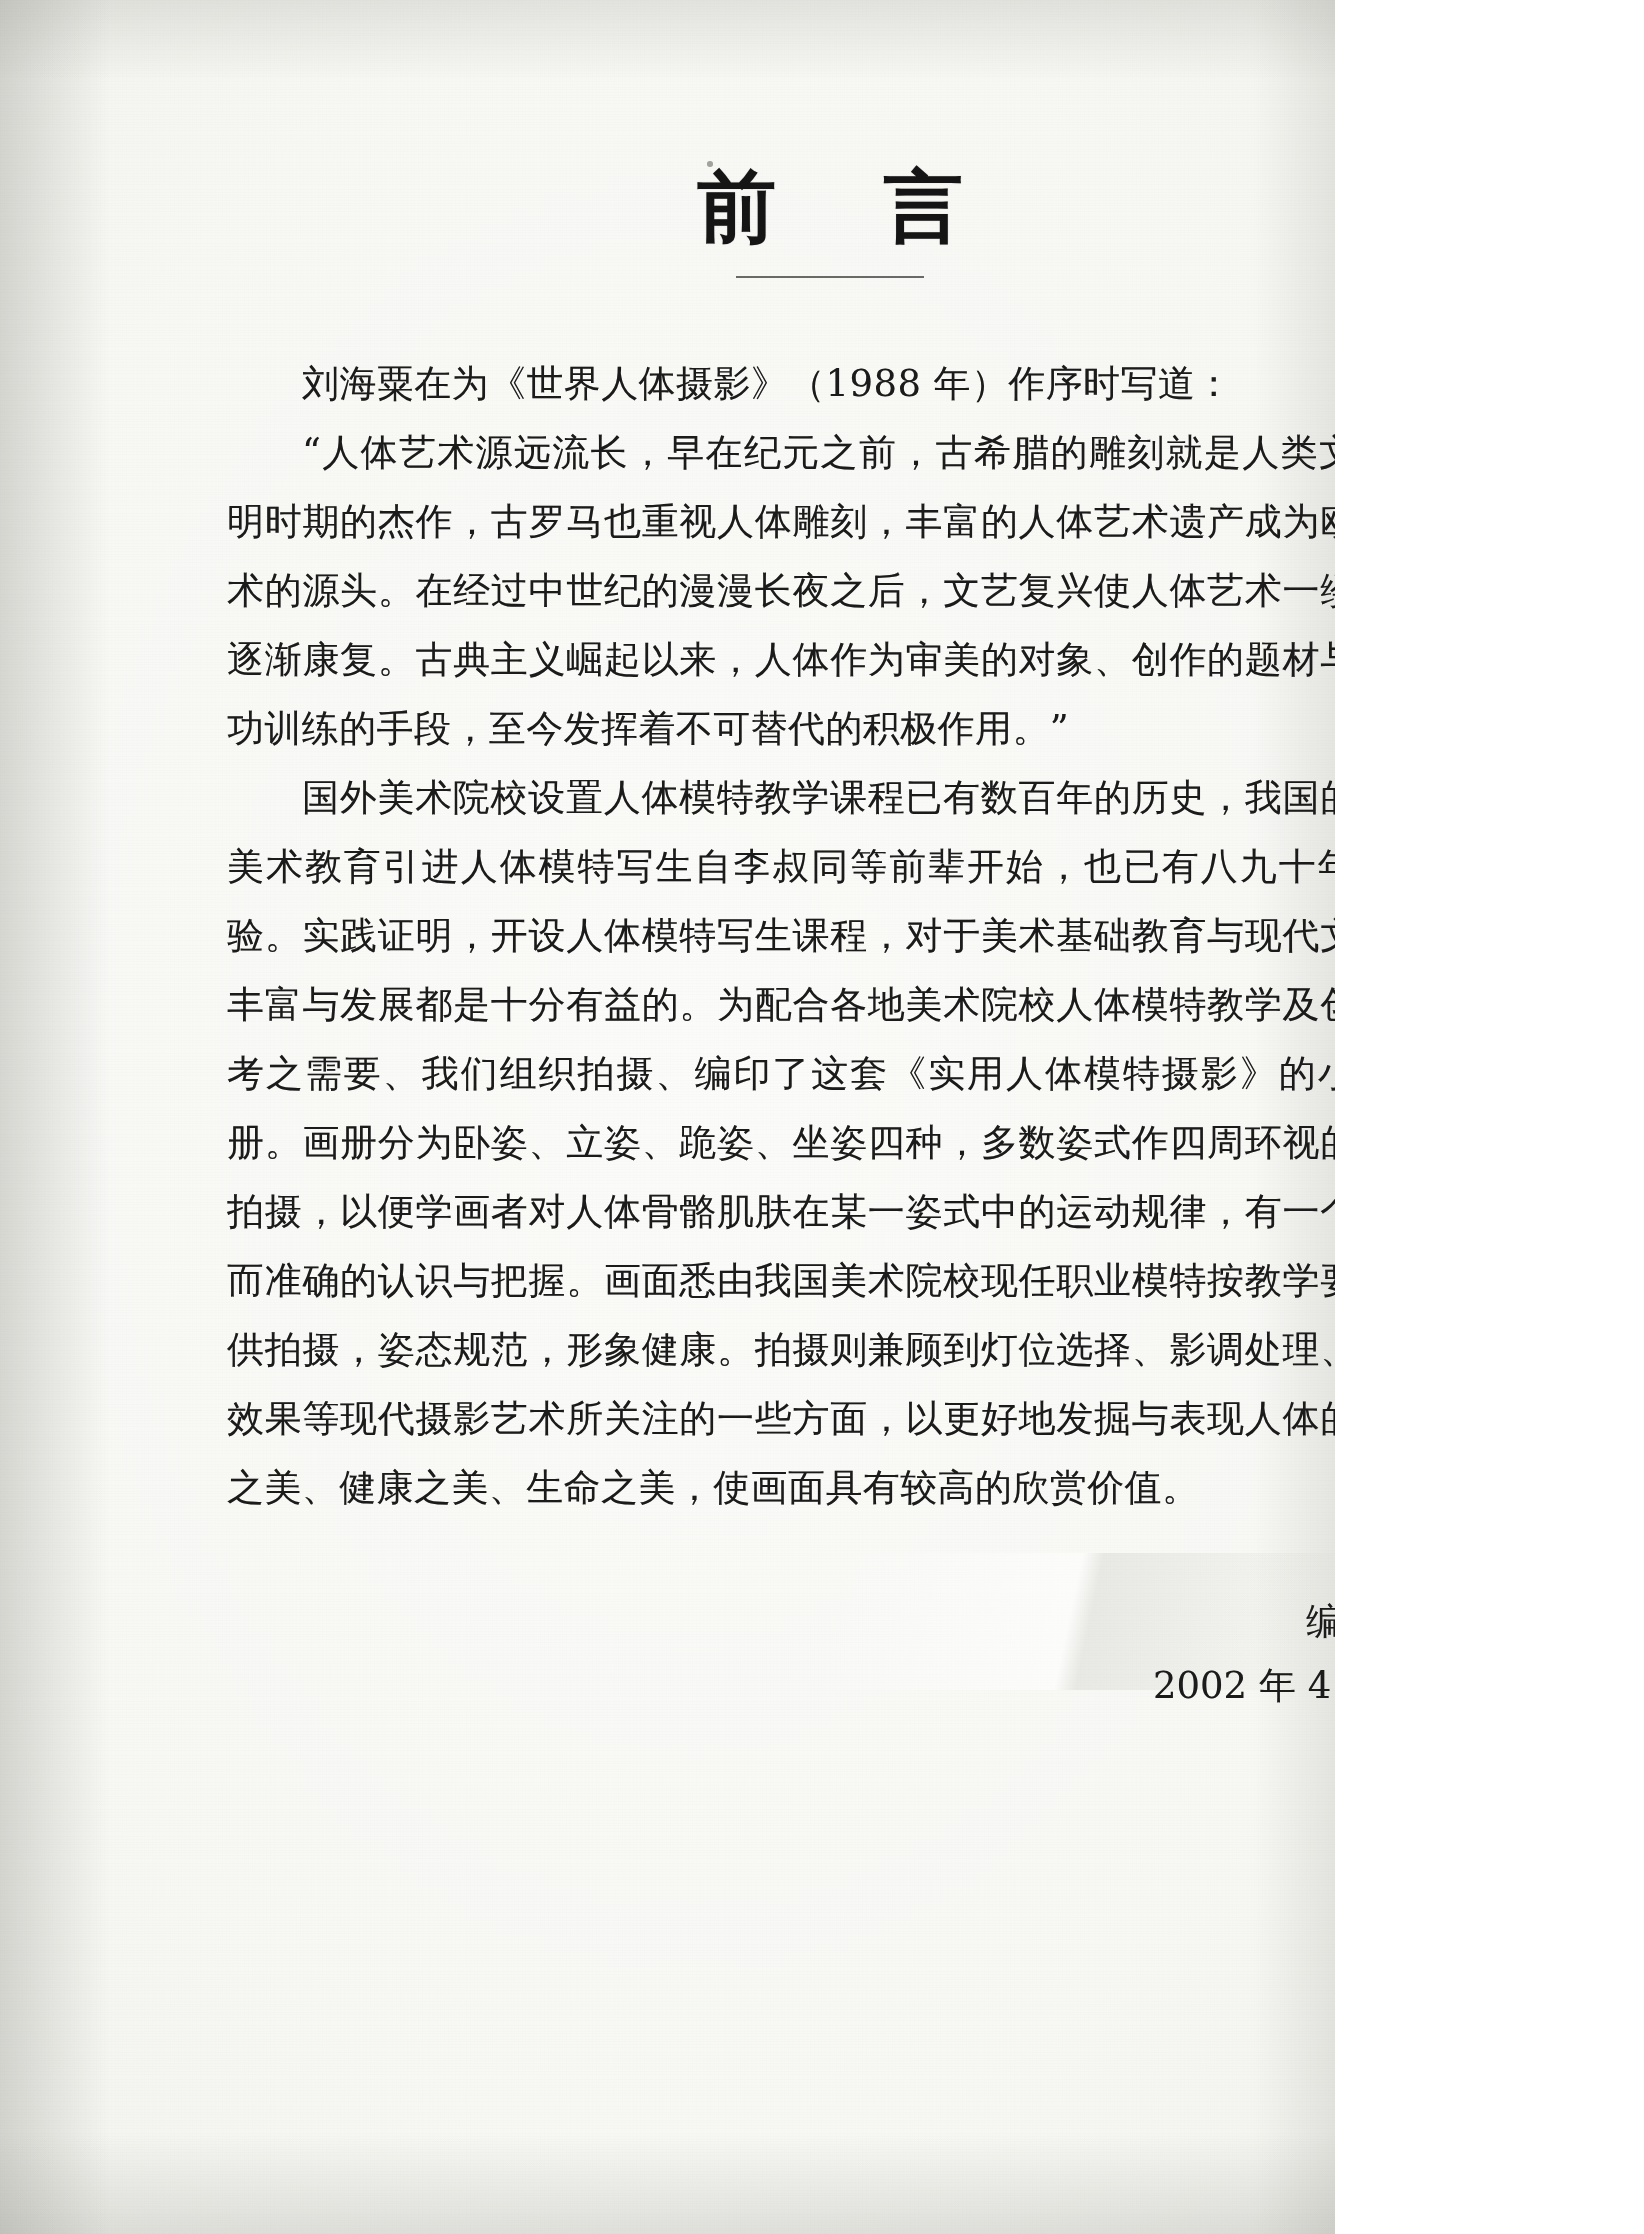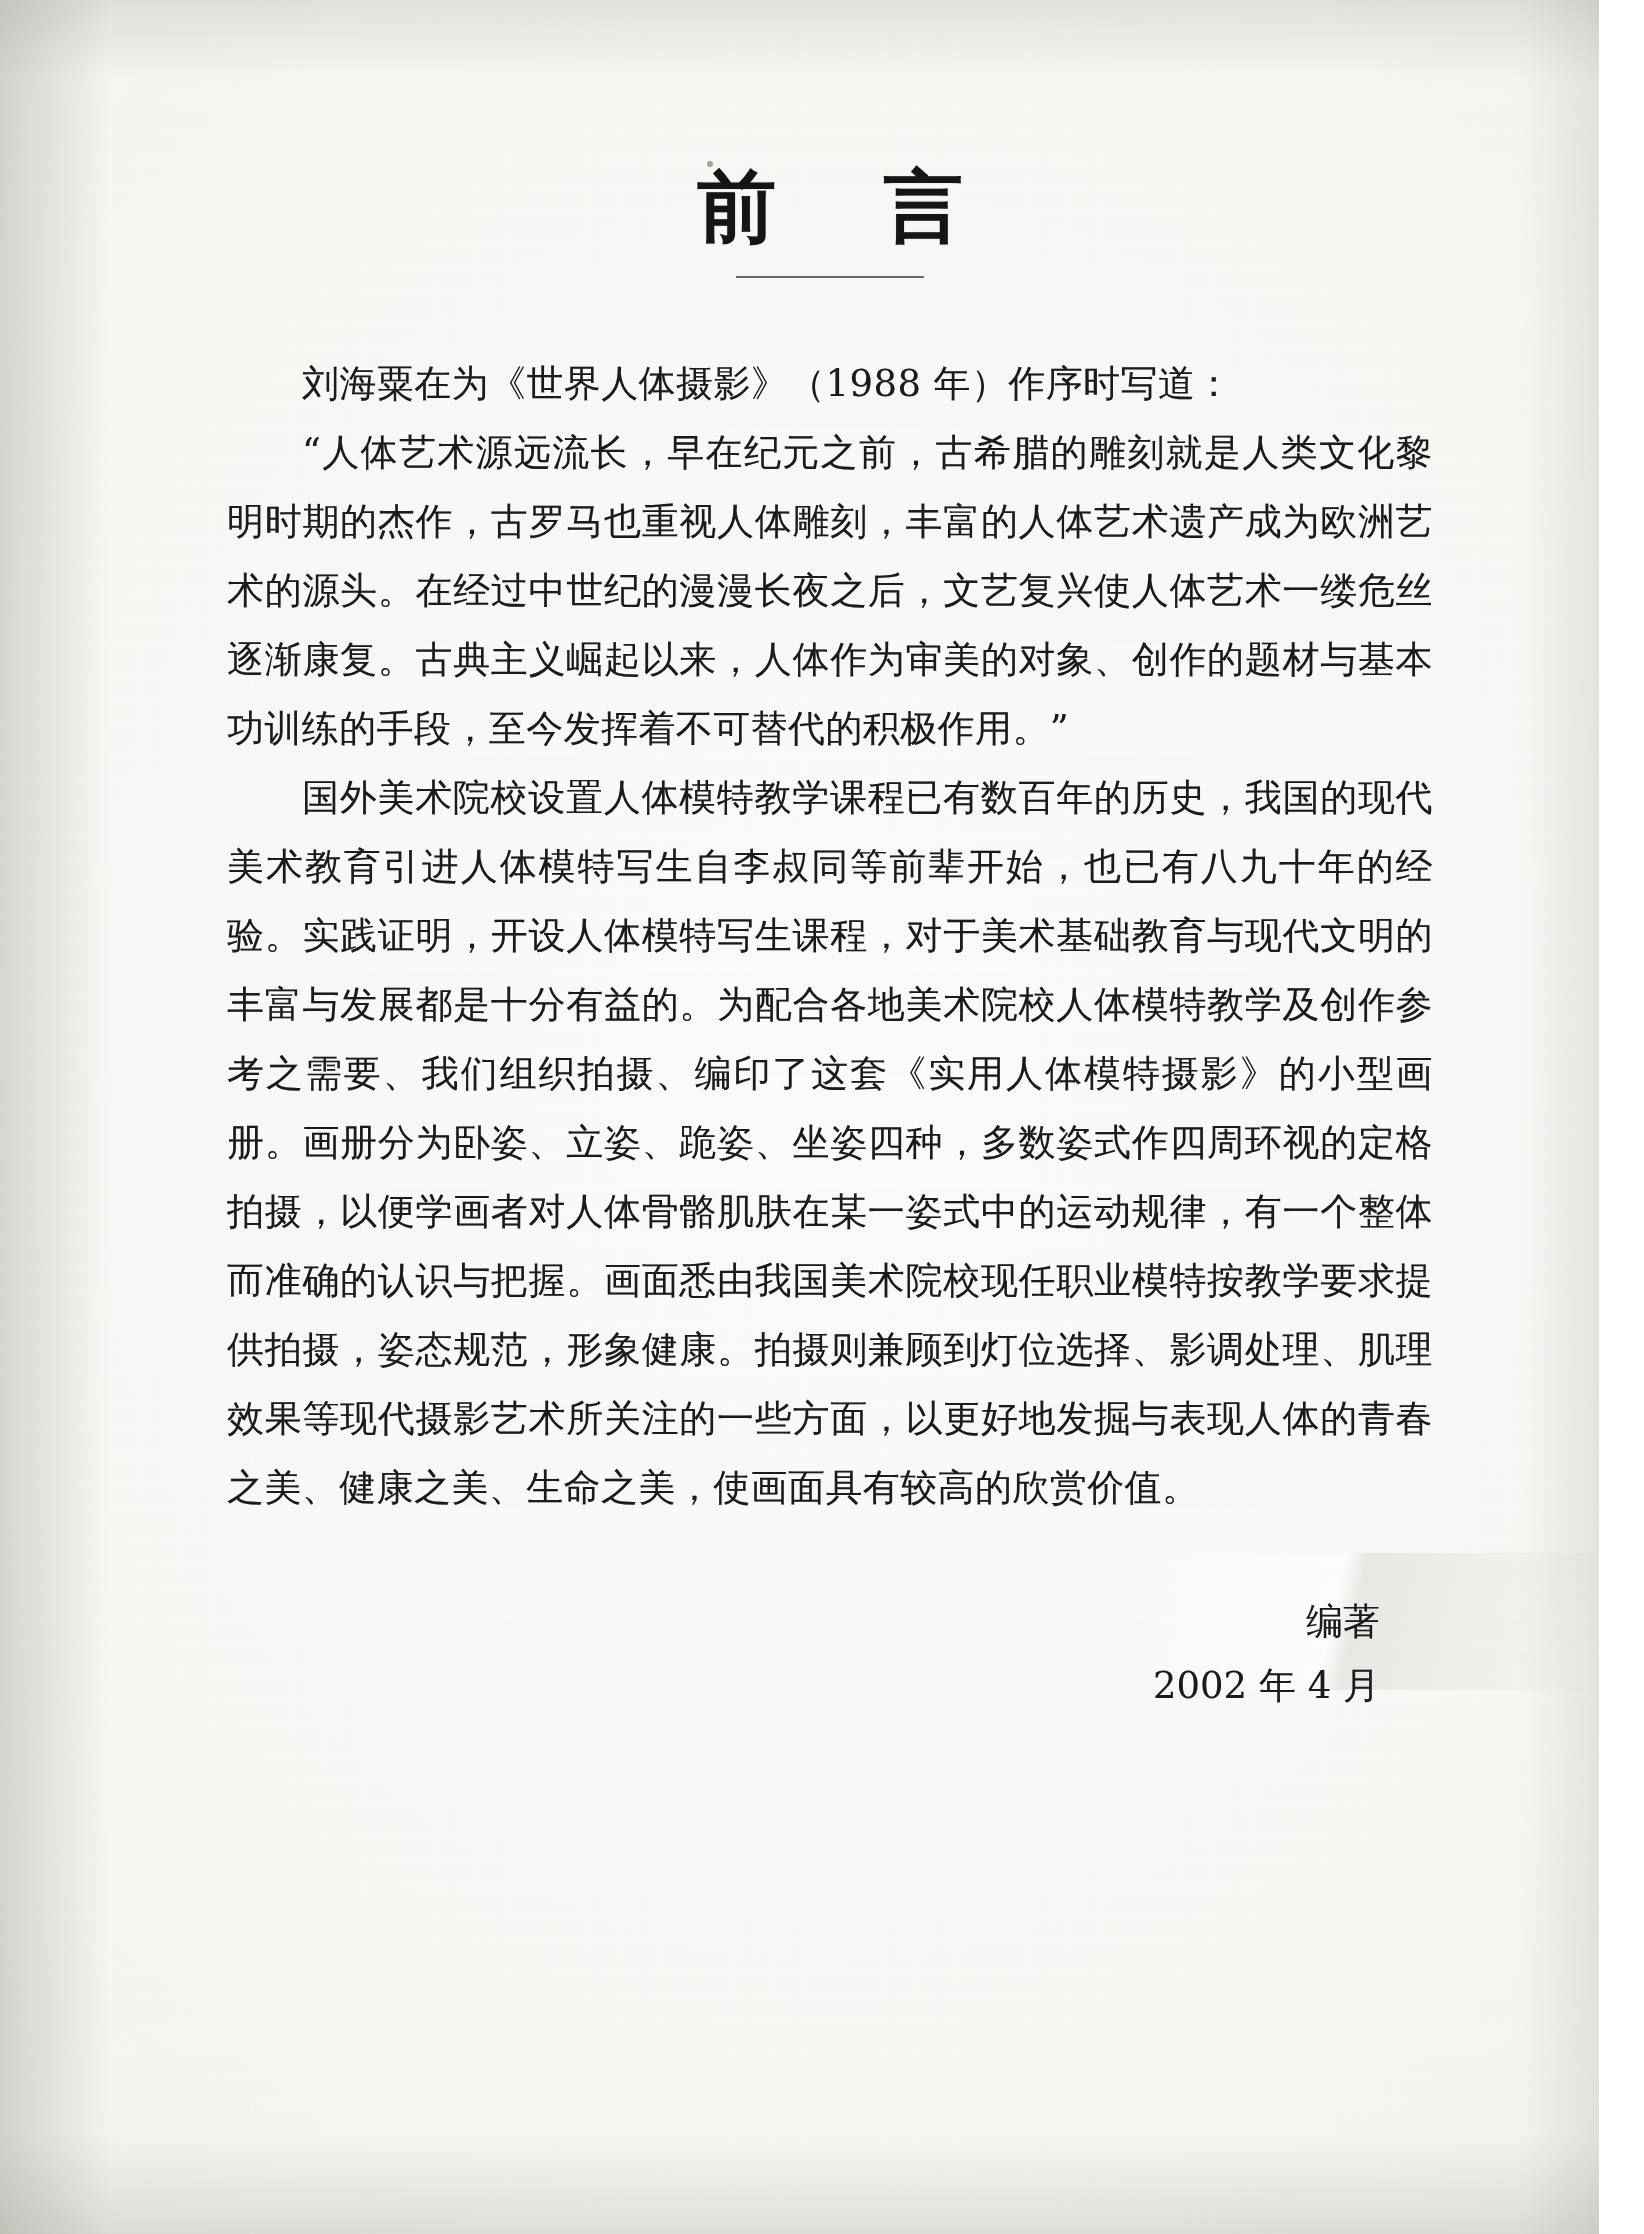--- a/index.html
+++ b/index.html
@@ -6,21 +6,21 @@
   html, body {
     margin: 0;
     padding: 0;
     background: #ffffff;
   }
   body {
     font-family: "DejaVu Serif", "Liberation Serif", serif;
   }
   .page {
     position: relative;
-    width: 1599px;
+    width: 1335px;
     height: 2234px;
     overflow: hidden;
     
     background:
       radial-gradient(ellipse 135% 115% at 52% 48%,
           #fbfbf9 0%,
           #f7f7f4 42%,
           #eeeeea 72%,
           #e2e2dd 92%,
           #d6d6d0 100%);

